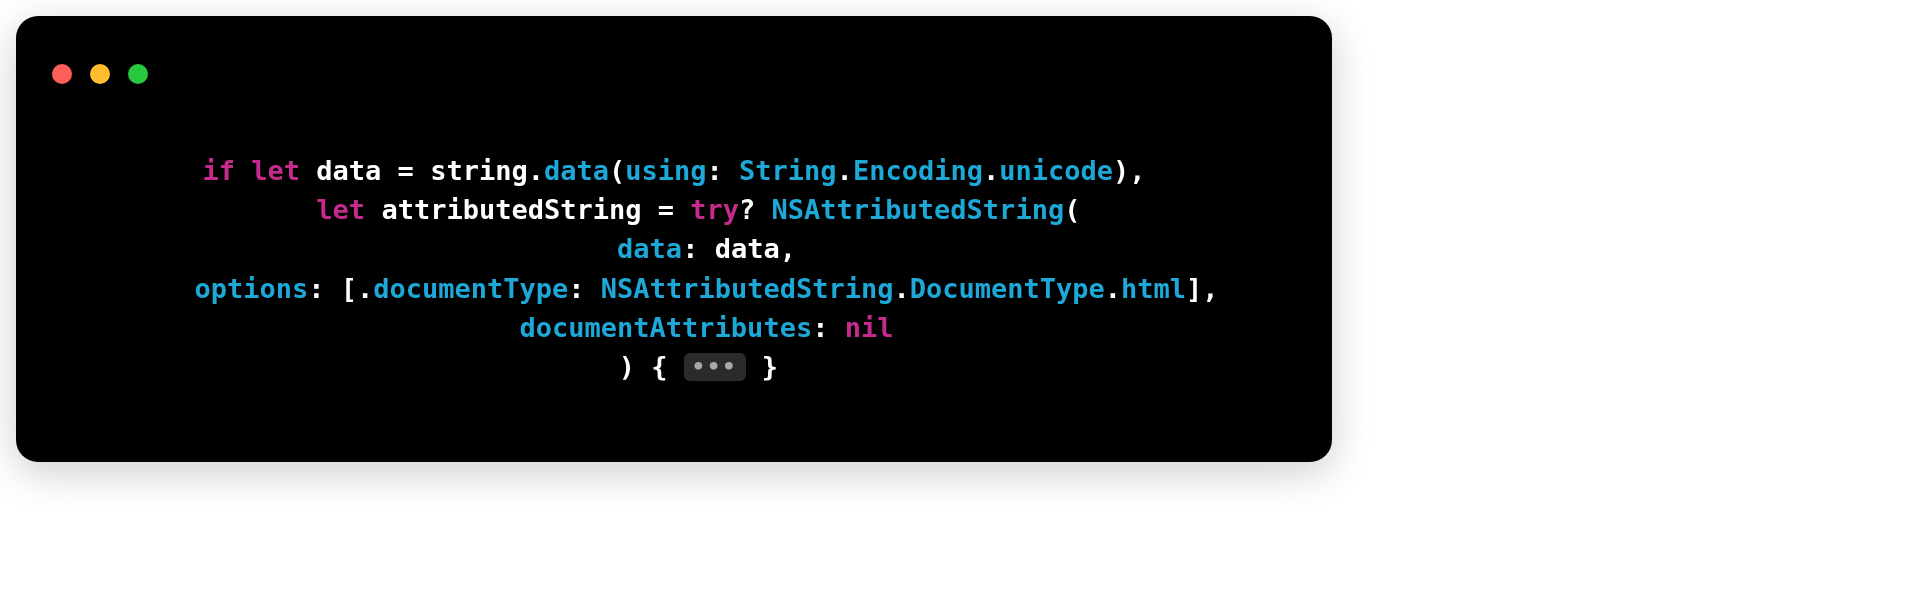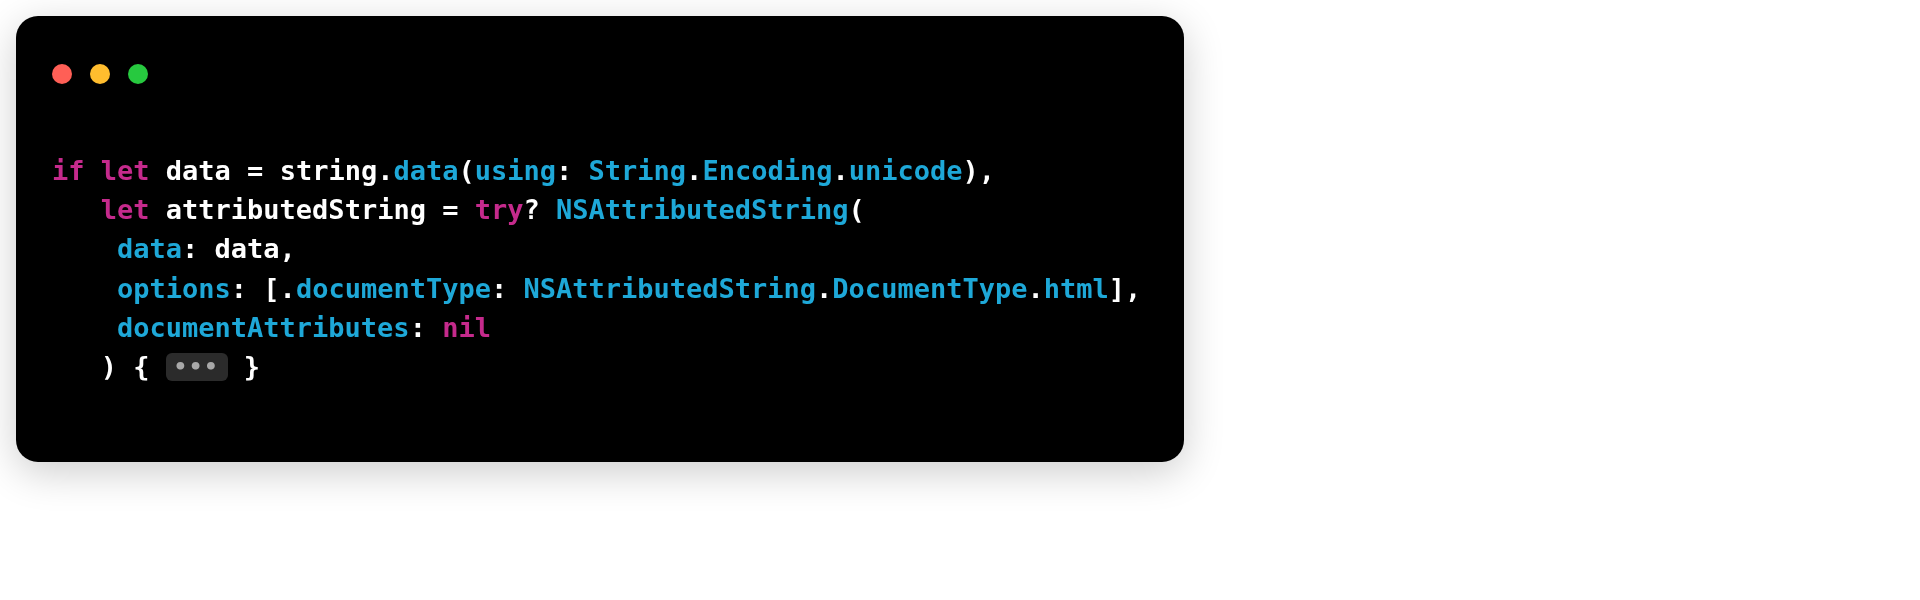--- a/index.html
+++ b/index.html
@@ -9,25 +9,26 @@
     height: 600px;
     display: flex;
     align-items: flex-start;
     justify-content: flex-start;
     padding: 16px;
     font-family: ui-monospace, "SF Mono", Menlo, Monaco, Consolas, monospace;
   }
   .window {
     background: #000000;
     border-radius: 22px;
-    width: 1168px;
+    width: 1316px;
     height: 446px;
     padding: 30px 0 30px 0;
     overflow: hidden;
     box-shadow: 0 10px 40px rgba(0,0,0,0.2);
+    text-align: center;
   }
   .titlebar {
     display: flex;
     gap: 18px;
     padding: 18px 36px 28px 36px;
   }
   .dot {
     width: 20px;
     height: 20px;
     border-radius: 50%;

